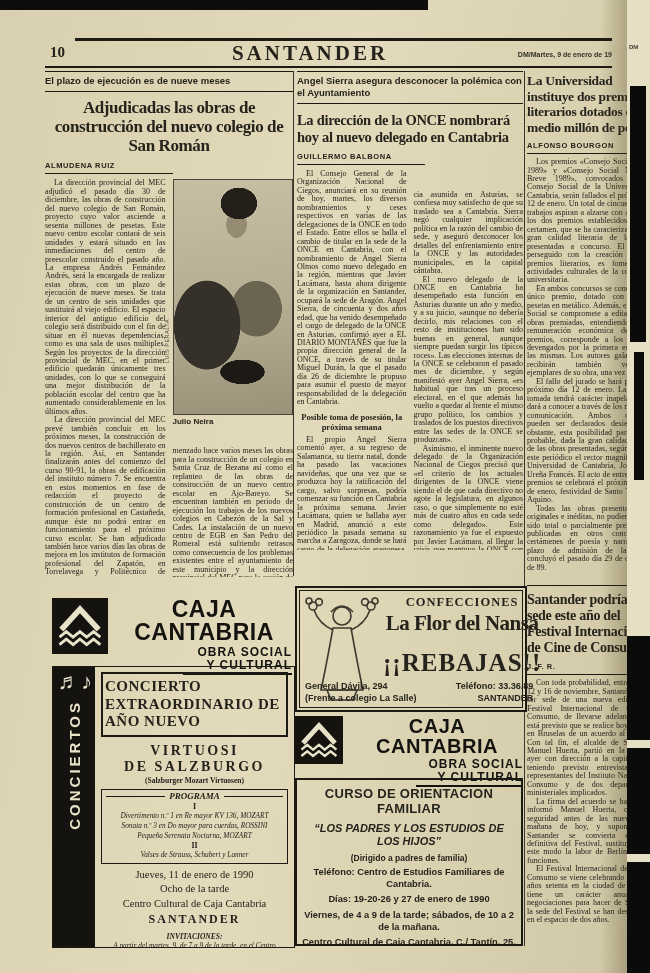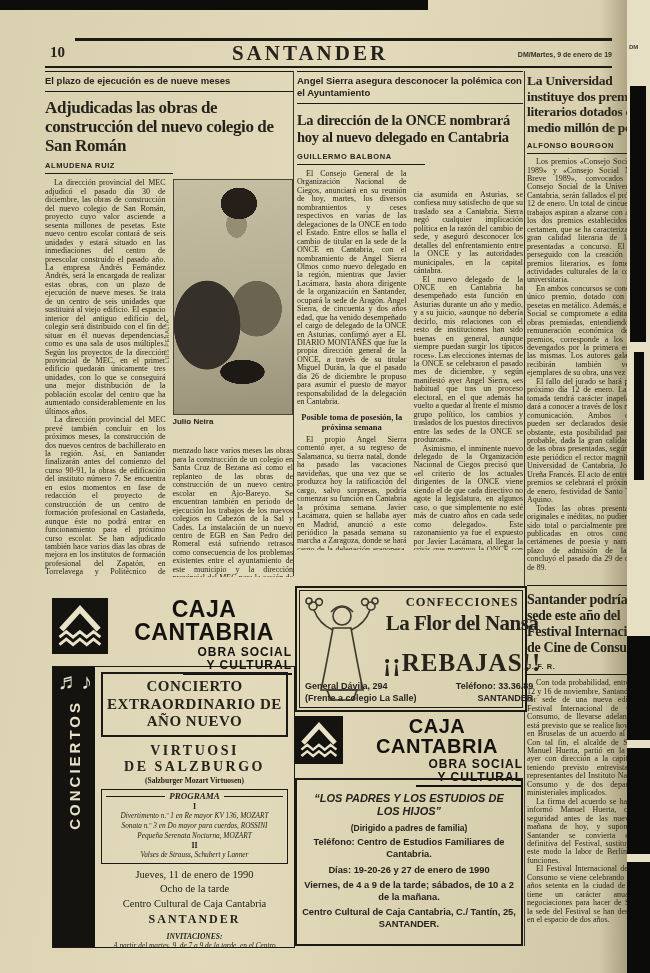--- a/index.html
+++ b/index.html
@@ -24,21 +24,21 @@
   .byline{font:bold 7.5px "Liberation Sans",sans-serif;letter-spacing:.6px;
           margin-top:6px;padding-bottom:3px;border-bottom:1px solid #1c1a15;width:128px;}
   .cols{margin-top:5px;display:flex;gap:7px;overflow:hidden;}
   .col{flex:1;min-width:0;}
   .bodytext{font-size:8px;line-height:8.45px;text-align:justify;}
   .para{margin:0;text-indent:9px;}
   .cont-col .para:first-child{text-indent:0;margin-top:21px;}
   .subhead{font:bold 8.5px/1.2 "Liberation Serif",serif;text-align:center;margin:5px 0 4px;}
 
   .article-left{left:45px;top:71px;width:248px;}
-  .headline-l{font-size:17px;line-height:1.13;letter-spacing:-.4px;margin-top:6px;}
+  .headline-l{font-size:17px;line-height:1.13;letter-spacing:-.4px;margin-top:6px;text-align:center;}
   .article-left .cols{height:398px;}
 
   .article-center{left:297px;top:71px;width:226px;}
   .headline-c{font-size:14.5px;line-height:1.18;letter-spacing:-.3px;margin-top:8px;}
   .article-center .cols{height:380px;}
 
   .article-right-top{left:527px;top:71px;width:100px;height:508px;overflow:hidden;}
   .article-right-bottom{left:527px;top:585px;width:100px;height:388px;overflow:hidden;
           border-top:1px solid #1c1a15;padding-top:6px;}
   .r-inner{width:130px;}
@@ -75,21 +75,21 @@
   .brand-sub{font:bold 12px/1.08 "Liberation Sans",sans-serif;letter-spacing:1px;color:#151310;}
 
   
   .concert{left:52px;top:666px;width:241px;height:280px;border:1px solid #1c1a15;display:flex;}
   .c-bar{width:42px;background:#151310;color:#e8e2c8;display:flex;flex-direction:column;
          align-items:center;padding-top:5px;flex:none;}
   .notes{font-size:22px;line-height:.9;letter-spacing:-2px;}
   .c-vertical{writing-mode:vertical-rl;transform:rotate(180deg);
          font:bold 15px "Liberation Sans",sans-serif;letter-spacing:3px;margin-top:8px;}
   .c-content{flex:1;padding:3px 5px;overflow:hidden;}
-  .c-title-box{border:2px solid #1c1a15;margin:2px 1px 0;padding:4px 2px;text-align:center;
+  .c-title-box{border:2px solid #1c1a15;margin:2px 1px 0;padding:4px 2px;text-align:left;
          font:600 15px/1.18 "Liberation Serif",serif;letter-spacing:.5px;}
   .artist{ text-align:center;font:bold 14px/1.15 "Liberation Serif",serif;letter-spacing:2.5px;margin-top:6px;}
   .artist-sub{text-align:center;font:bold 7.5px "Liberation Serif",serif;margin-top:1px;}
   .program{border:1.5px solid #1c1a15;margin:4px 1px 0;padding:1px 4px 3px;}
   .program-head{display:flex;align-items:center;gap:4px;font:italic bold 9px "Liberation Serif",serif;}
   .program-head::before,.program-head::after{content:"";flex:1;height:1px;background:#1c1a15;}
   .p-num{text-align:center;font:bold 8px "Liberation Serif",serif;margin:1px 0 0;}
   .p-item{text-align:center;font:italic 7.3px/1.32 "Liberation Serif",serif;margin:0;text-indent:0;}
   .c-when{text-align:center;font:500 10.5px/1.4 "Liberation Serif",serif;margin-top:4px;}
   .c-city{text-align:center;font:600 12px "Liberation Serif",serif;letter-spacing:2px;}
@@ -311,20 +311,21 @@
     <div class="adlogo-text">
       <div class="brand brand2">CAJA CANTABRIA</div>
       <div class="brand-sub-wrap">
         <div class="brand-sub">OBRA SOCIAL</div>
         <div class="brand-sub">Y CULTURAL</div>
       </div>
     </div>
   </div>
 
   <div class="abs course">
+    <div class="course-title">CURSO DE ORIENTACION FAMILIAR</div>
     <div class="course-sub">“LOS PADRES Y LOS ESTUDIOS DE LOS HIJOS”</div>
     <div class="course-note">(Dirigido a padres de familia)</div>
     <div>
         <p class="course-line">Teléfono: Centro de Estudios Familiares de Cantabria.</p>
         <p class="course-line">Días: 19-20-26 y 27 de enero de 1990</p>
         <p class="course-line">Viernes, de 4 a 9 de la tarde; sábados, de 10 a 2 de la mañana.</p>
         <p class="course-line">Centro Cultural de Caja Cantabria, C./ Tantín, 25, SANTANDER.</p>
       </div>
 
   </div>

